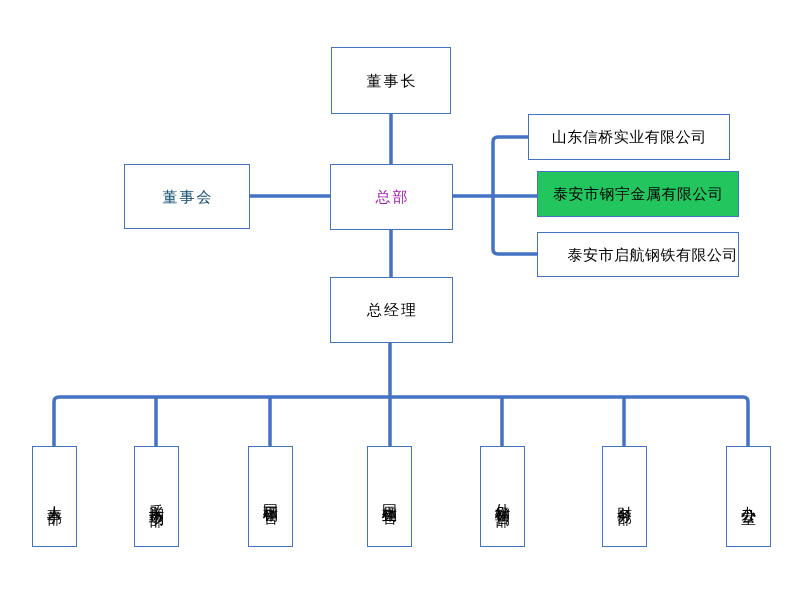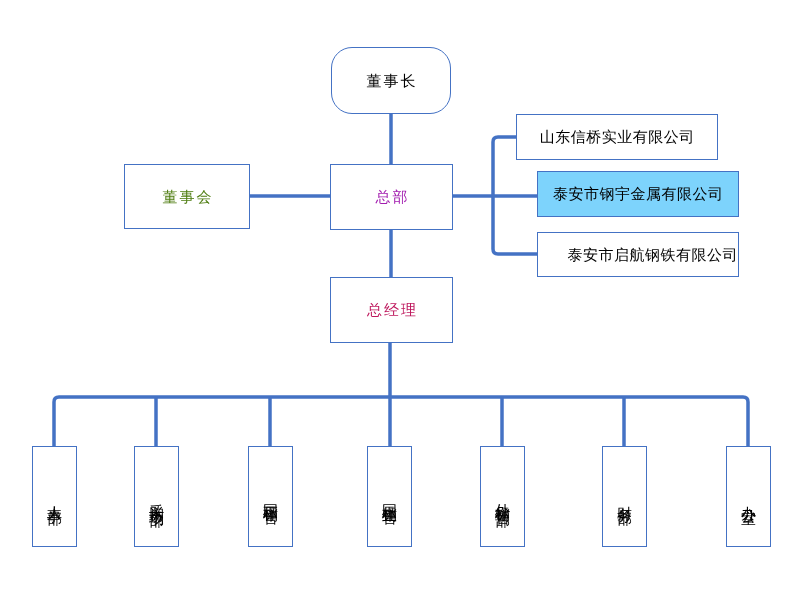--- a/index.html
+++ b/index.html
@@ -69,39 +69,39 @@
       <path d="M537 137 L498 137 Q493 137 493 142 L493 249 Q493 254 498 254 L537 254" stroke="#4472C4"></path>
       <path d="M391 230 L391 277" stroke="#4472C4"></path>
       <path d="M390 343 L390 446" stroke="#4472C4"></path>
       <path d="M54 446 L54 402 Q54 397 59 397 L743 397 Q748 397 748 402 L748 446" stroke="#4472C4"></path>
       <path d="M156 397 L156 446" stroke="#4472C4"></path>
       <path d="M270 397 L270 446" stroke="#4472C4"></path>
       <path d="M502 397 L502 446" stroke="#4472C4"></path>
       <path d="M624 397 L624 446" stroke="#4472C4"></path>
     </svg>
   <div id="nodes">
-      <div class="node" style="left: 331px; top: 47px; width: 120px; height: 67px; border-color: rgb(68, 114, 196); background: rgb(255, 255, 255); color: rgb(0, 0, 0); border-radius: 21px;">
+      <div class="node" style="left: 331px; top: 47px; width: 120px; height: 67px; border-color: rgb(68, 114, 196); background: rgb(255, 255, 255); color: rgb(0, 0, 0);">
         <span class="label">董事长</span>
       </div>
-      <div class="node" style="left: 124px; top: 164px; width: 126px; height: 65px; border-color: rgb(68, 114, 196); background: rgb(255, 255, 255); color: #4d7c0f;">
+      <div class="node" style="left: 124px; top: 164px; width: 126px; height: 65px; border-color: rgb(68, 114, 196); background: rgb(255, 255, 255); color: #0c4a6e;">
         <span class="label">董事会</span>
       </div>
       <div class="node" style="left: 330px; top: 164px; width: 123px; height: 66px; border-color: rgb(68, 114, 196); background: rgb(255, 255, 255); color: #a21caf;">
         <span class="label">总部</span>
       </div>
-      <div class="node wide" style="left: 516px; top: 114px; width: 202px; height: 46px; border-color: rgb(68, 114, 196); background: rgb(255, 255, 255); color: rgb(0, 0, 0);">
+      <div class="node wide" style="left: 528px; top: 114px; width: 202px; height: 46px; border-color: rgb(68, 114, 196); background: rgb(255, 255, 255); color: rgb(0, 0, 0);">
         <span class="label">山东信桥实业有限公司</span>
       </div>
-      <div class="node wide" style="left: 537px; top: 171px; width: 202px; height: 46px; border-color: rgb(68, 114, 196); background: #7dd3fc; color: rgb(0, 0, 0);">
+      <div class="node wide" style="left: 537px; top: 171px; width: 202px; height: 46px; border-color: rgb(68, 114, 196); background: #22c55e; color: rgb(0, 0, 0);">
         <span class="label">泰安市钢宇金属有限公司</span>
       </div>
       <div class="node wide" style="left: 537px; top: 232px; width: 202px; height: 45px; border-color: rgb(68, 114, 196); background: rgb(255, 255, 255); color: rgb(0, 0, 0); justify-content: flex-end;">
         <span class="label">泰安市启航钢铁有限公司</span>
       </div>
-      <div class="node" style="left: 330px; top: 277px; width: 123px; height: 66px; border-color: rgb(68, 114, 196); background: rgb(255, 255, 255); color: #be185d;">
+      <div class="node" style="left: 330px; top: 277px; width: 123px; height: 66px; border-color: rgb(68, 114, 196); background: rgb(255, 255, 255); color: #000000;">
         <span class="label">总经理</span>
       </div>
       <div class="node vertical" style="left: 32px; top: 446px; width: 45px; height: 101px; border-color: rgb(68, 114, 196); background: rgb(255, 255, 255); color: rgb(0, 0, 0);">
         <span class="label">人事部</span>
       </div>
       <div class="node vertical" style="left: 134px; top: 446px; width: 45px; height: 101px; border-color: rgb(68, 114, 196); background: rgb(255, 255, 255); color: rgb(0, 0, 0);">
         <span class="label">采购市场部</span>
       </div>
       <div class="node vertical" style="left: 248px; top: 446px; width: 45px; height: 101px; border-color: rgb(68, 114, 196); background: rgb(255, 255, 255); color: rgb(0, 0, 0);">
         <span class="label">国标销售一</span>

